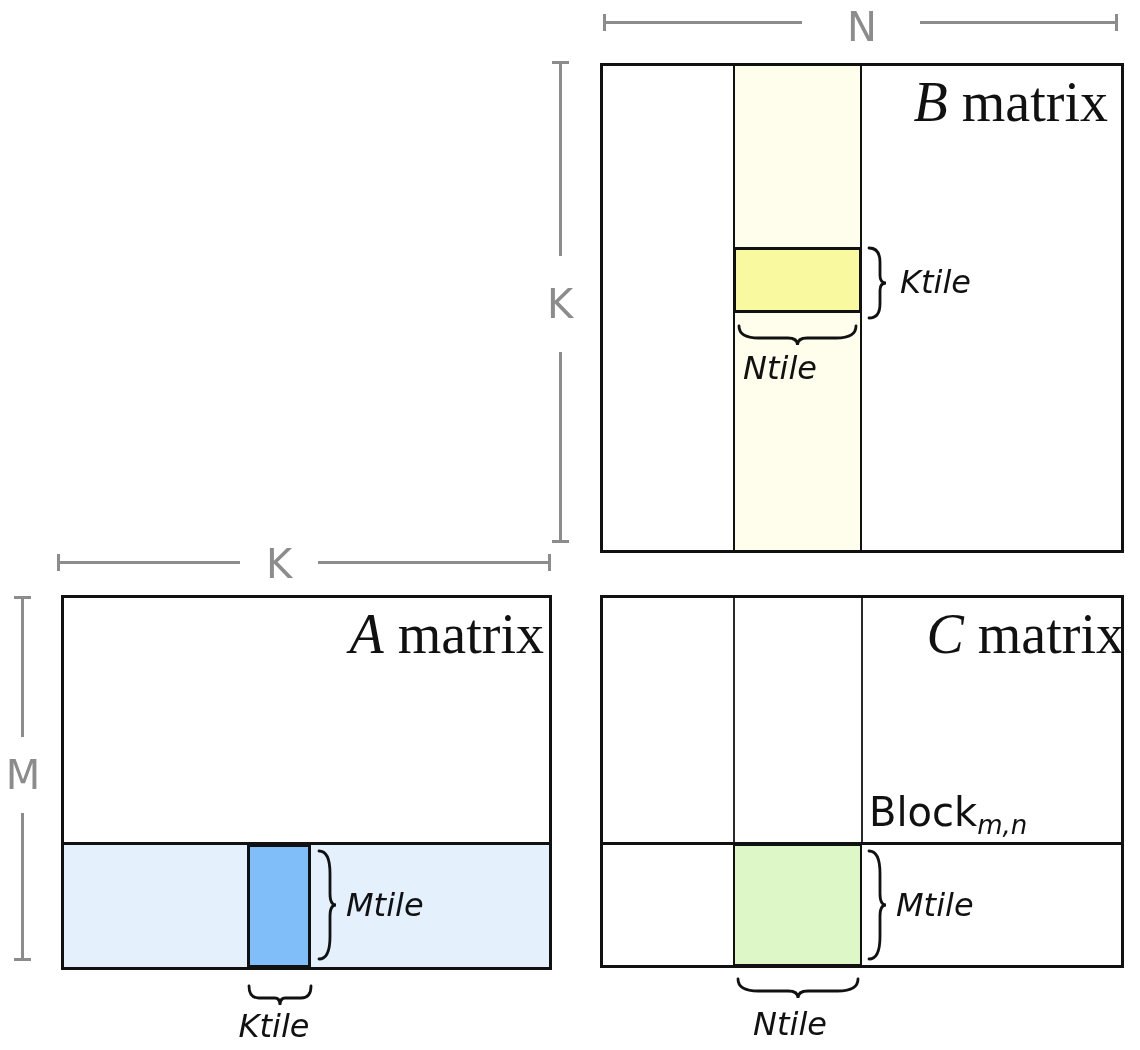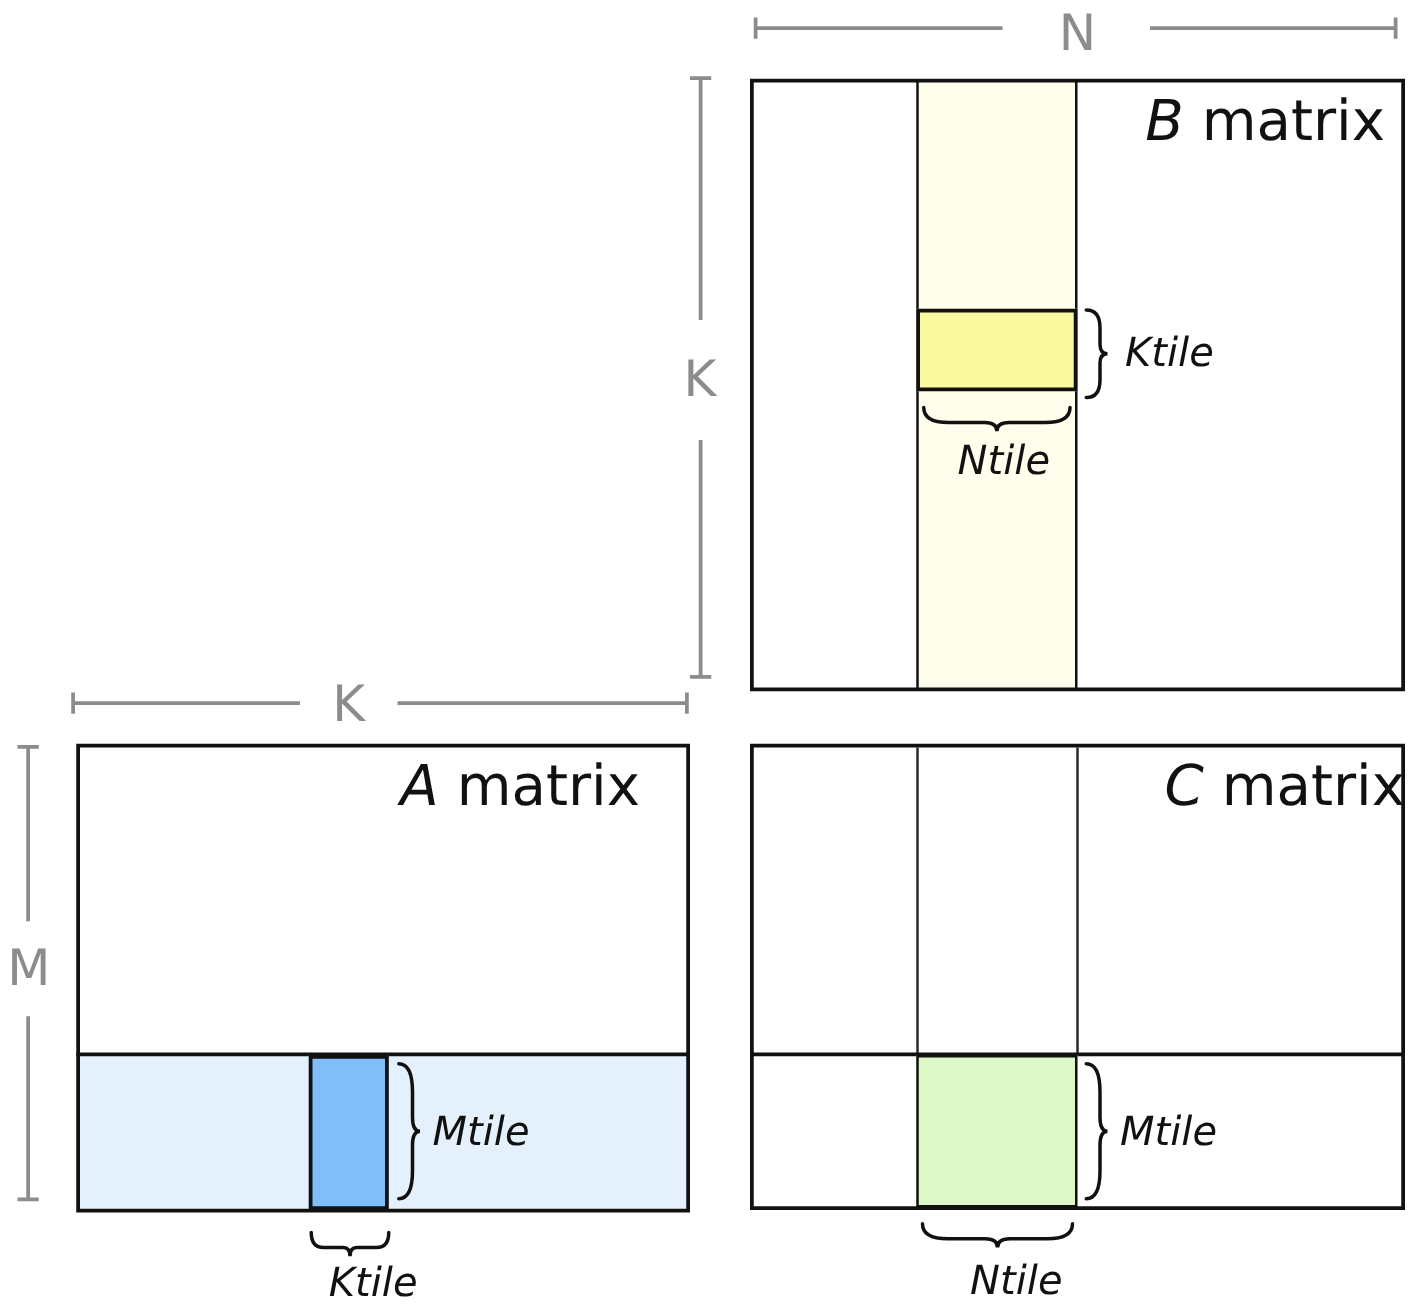--- a/index.html
+++ b/index.html
@@ -27,25 +27,25 @@
   .tile{position:absolute;box-sizing:border-box;z-index:4;}
   .tile-b{background:var(--b-tile);border:3px solid var(--border);}
   .tile-a{background:var(--a-tile);border:3px solid var(--border);}
   .tile-c{background:var(--c-tile);border:2.5px solid var(--border);}
   .divider{position:absolute;background:var(--border);z-index:3;}
   .thinline{position:absolute;background:#2a2a2a;z-index:3;}
   
   .dim{position:absolute;background:var(--dim-gray);z-index:1;}
   .dim-label{position:absolute;color:var(--dim-gray);font-size:40px;line-height:1;z-index:1;}
   
-  .matrix-title{position:absolute;font-size:45px;line-height:1;white-space:nowrap;z-index:6;}
+  .matrix-title{position:absolute;font-size:56px;line-height:1;white-space:nowrap;z-index:6;font-family:Liberation Serif, serif;}
   .matrix-title .letter{font-style:italic;}
   
   .tile-label{position:absolute;font-style:italic;font-size:32px;line-height:1;white-space:nowrap;z-index:6;}
-  .center-label{text-align:right;}
+  .center-label{text-align:center;}
   .block-label{position:absolute;font-size:40px;line-height:1;white-space:nowrap;z-index:6;}
   .block-label sub{font-style:italic;font-size:26px;vertical-align:-8px;letter-spacing:0;}
   .brace{position:absolute;z-index:6;}
   .brace path{fill:none;stroke:var(--border);stroke-width:2.8;stroke-linecap:round;}
 </style>
 </head>
 <body>
 
 <div class="canvas">
 
@@ -85,38 +85,39 @@
 
   <svg class="brace" style="left:737px;top:322px;" width="121" height="26" viewBox="0 0 121 26">
     <path d="M2,4 Q2,16 21.8,16 L50.8,16 Q60.5,16 60.5,23 Q60.5,16 70.2,16 L99.2,16 Q119,16 119,4"></path>
   </svg>
   <div class="tile-label center-label" style="left:720px;top:352px;width:120px;">Ntile</div>
 
   <div class="fill strip-a" style="left:62px;top:844px;width:488px;height:124px;"></div>
   <div class="divider" style="left:61px;top:842px;width:491px;height:3px;"></div>
   <div class="tile tile-a" style="left:247px;top:844px;width:64px;height:124px;"></div>
   <div class="matrix-box" style="left:61px;top:595px;width:491px;height:375px;"></div>
-  <div class="matrix-title" style="right:628px;top:606px;"><span class="letter">A</span><span> matrix</span></div>
+  <div class="matrix-title" style="right:596px;top:606px;"><span class="letter">A</span><span> matrix</span></div>
 
   <svg class="brace" style="left:316px;top:849px;" width="22" height="112" viewBox="0 0 22 112">
     <path d="M3,2 Q14,2 14,24.6 L14,44.8 Q14,56 20,56 Q14,56 14,67.2 L14,87.4 Q14,110 3,110"></path>
   </svg>
   <div class="tile-label" style="left:346px;top:889px;">Mtile</div>
 
   <svg class="brace" style="left:247px;top:982px;" width="66" height="26" viewBox="0 0 66 26">
     <path d="M2,4 Q2,16 11.9,16 L27.7,16 Q33,16 33,23 Q33,16 38.3,16 L54.1,16 Q64,16 64,4"></path>
   </svg>
   <div class="tile-label center-label" style="left:214px;top:1010px;width:120px;">Ktile</div>
 
   <div class="thinline" style="left:733px;top:598px;width:2px;height:246px;"></div>
   <div class="thinline" style="left:861px;top:598px;width:2px;height:246px;"></div>
   <div class="divider" style="left:600px;top:842px;width:524px;height:3px;"></div>
   <div class="tile tile-c" style="left:733px;top:844px;width:129px;height:122px;"></div>
   <div class="matrix-box" style="left:600px;top:595px;width:524px;height:373px;"></div>
   <div class="matrix-title" style="right:16px;top:606px;"><span class="letter">C</span><span> matrix</span></div>
+  <div class="block-label" style="left:869px;top:792px;"><span>Block</span><sub>m,n</sub></div>
 
   <svg class="brace" style="left:866px;top:849px;" width="22" height="112" viewBox="0 0 22 112">
     <path d="M3,2 Q14,2 14,24.6 L14,44.8 Q14,56 20,56 Q14,56 14,67.2 L14,87.4 Q14,110 3,110"></path>
   </svg>
   <div class="tile-label" style="left:896px;top:889px;">Mtile</div>
 
   <svg class="brace" style="left:736px;top:975px;" width="124" height="26" viewBox="0 0 124 26">
     <path d="M2,4 Q2,16 22.3,16 L52.1,16 Q62,16 62,23 Q62,16 71.9,16 L101.7,16 Q122,16 122,4"></path>
   </svg>
   <div class="tile-label center-label" style="left:730px;top:1008px;width:120px;">Ntile</div>

